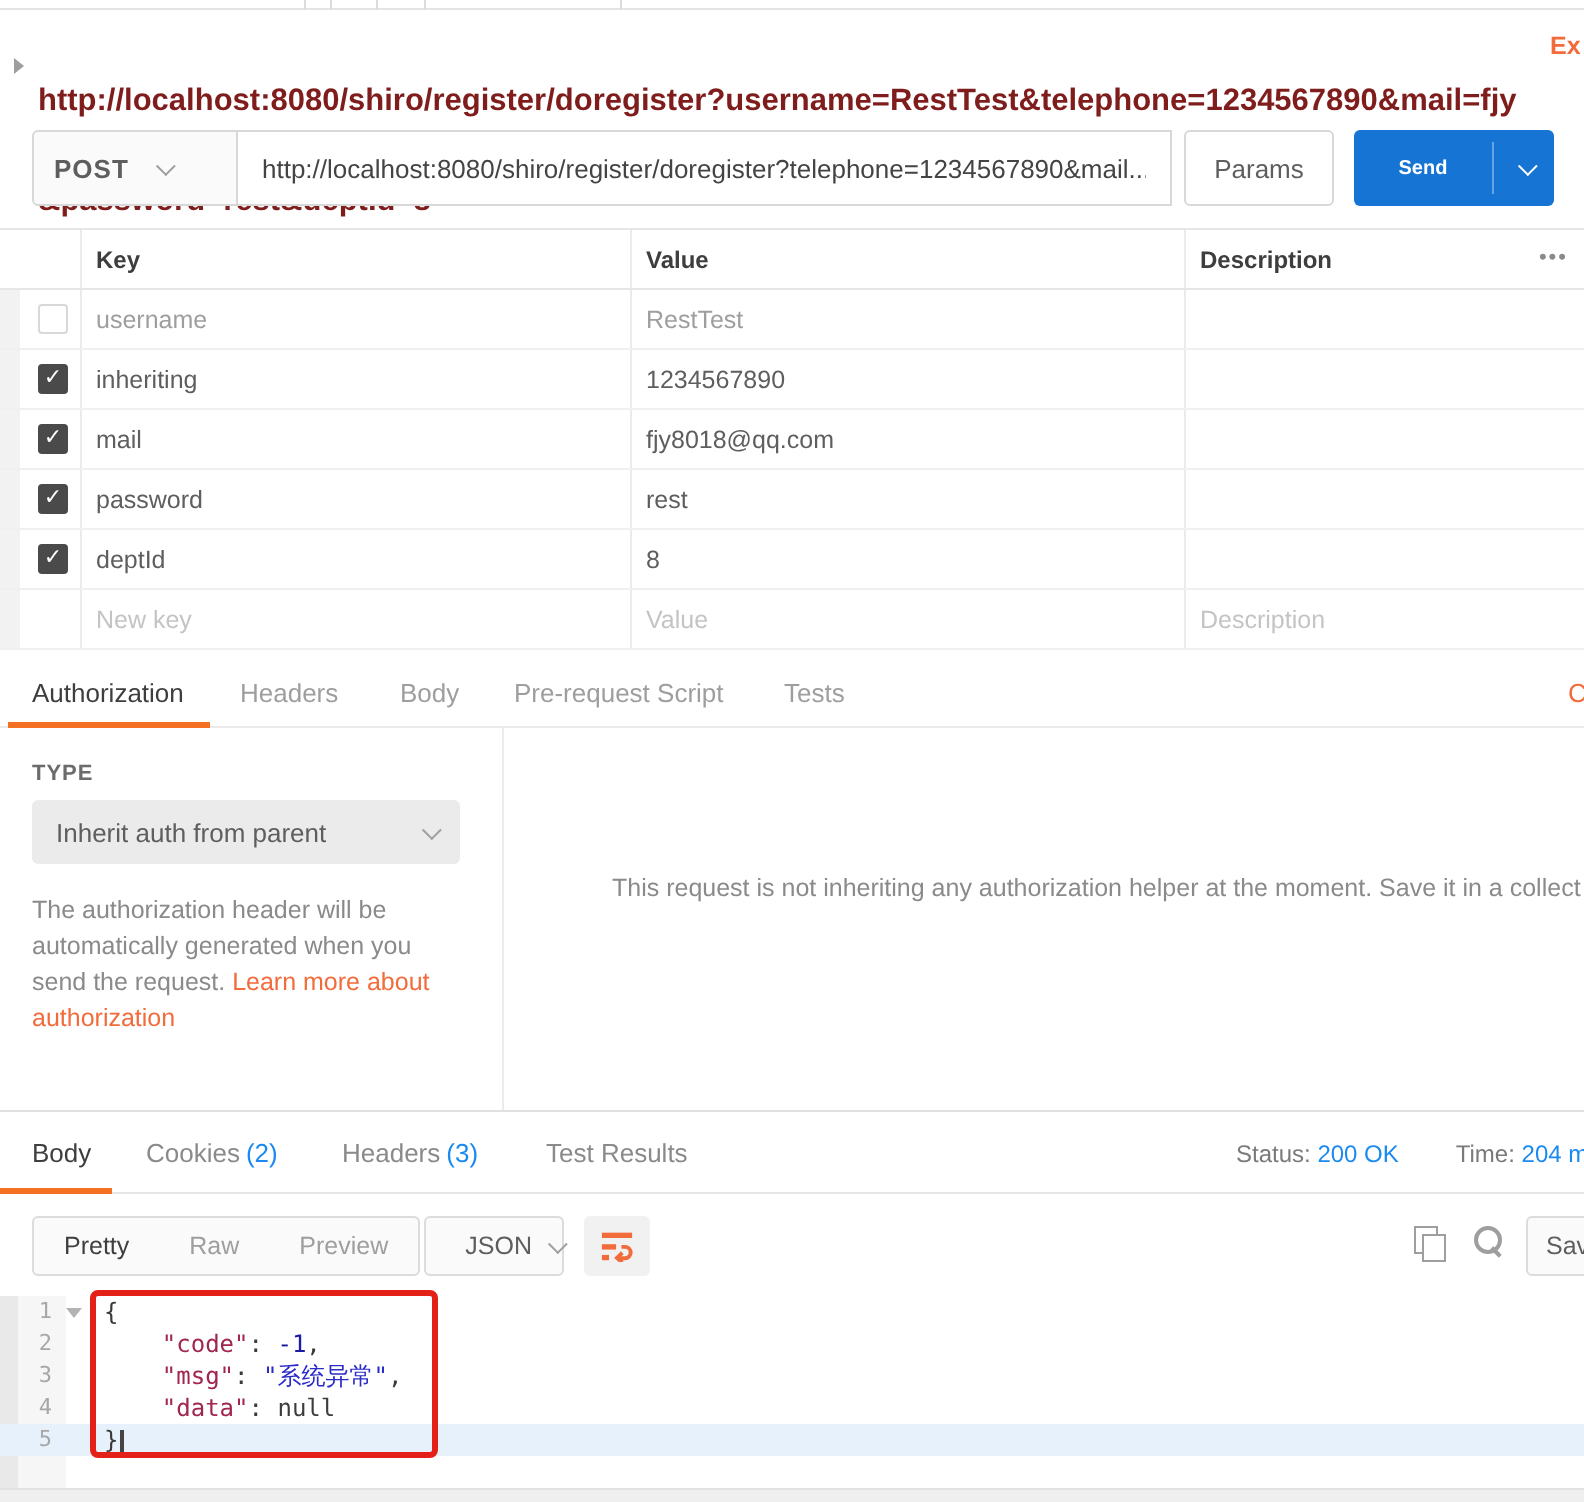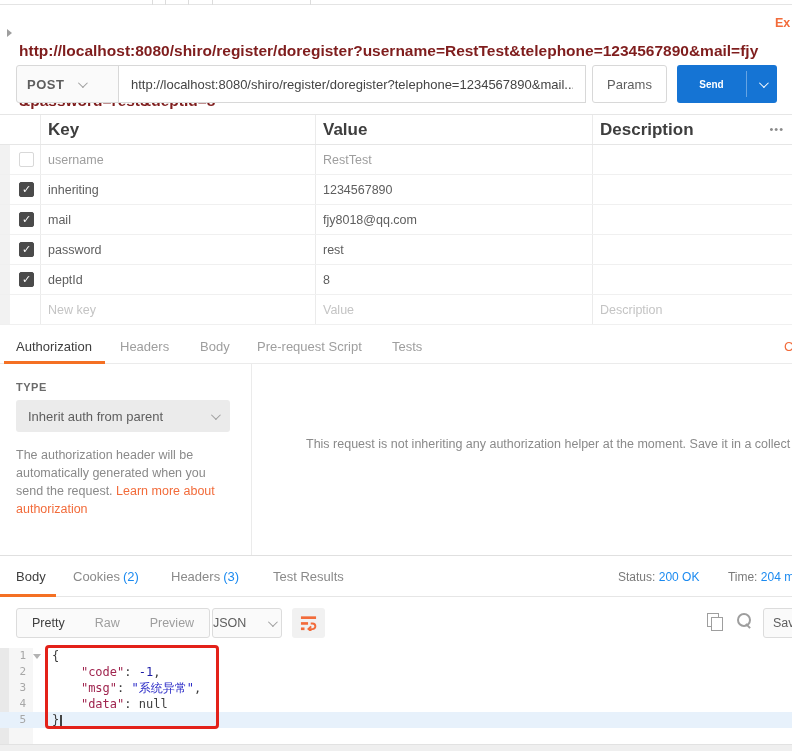--- a/index.html
+++ b/index.html
@@ -38,21 +38,21 @@
     color:#fff; font-size:10px; font-weight:bold; }
   .send-btn .divider { width:1px; background:rgba(255,255,255,.35); margin:6px 0; }
   .send-btn .send-caret { flex:1; display:flex; align-items:center; justify-content:center; }
   .send-btn .send-caret .chev { border-color:#fff; }
 
   
   .params-table { position:absolute; left:0; top:114px; width:792px; }
   .p-row { position:relative; display:grid; grid-template-columns:40px 275px 277px 1fr; height:30px; border-bottom:1px solid #f0f0f0; background:#fff; }
   .p-row.header { height:31px; border-top:1px solid #e6e6e6; border-bottom:1px solid #e6e6e6; }
   .p-cell { display:flex; align-items:center; padding-left:7px; font-size:12.5px; color:#5e5e5e; border-left:1px solid #ebebeb; overflow:hidden; white-space:nowrap; }
-  .p-row.header .p-cell { font-weight:bold; font-size:17px; color:#3e3e3e; }
+  .p-row.header .p-cell { font-weight:bold; font-size:12px; color:#3e3e3e; }
   .p-row.header .cell-check { border-left:none; }
   .cell-check { border-left:none; position:relative; }
   .drag-gutter { position:absolute; left:0; top:0; width:10px; height:100%; background:#f2f2f2; }
   .p-row.dim .p-cell { color:#9e9e9e; }
   .cb { position:absolute; left:19px; top:7px; width:15px; height:15px; border:1px solid #d8d8d8; border-radius:2px; background:#fff; cursor:pointer;
         display:flex; align-items:center; justify-content:center; }
   .cb .check { display:none; color:#fff; font-size:11px; line-height:1; }
   .cb.on { background:#4A4A4A; border-color:#4A4A4A; }
   .cb.on .check { display:block; }
   .more-dots { position:absolute; right:8px; top:8px; color:#8a8a8a; font-size:11px; letter-spacing:1px; cursor:pointer; }
@@ -87,21 +87,21 @@
   .status-group { position:absolute; left:618px; top:14px; font-size:12px; color:#7a7a7a; white-space:nowrap; }
   .status-group .blue { color:#1B8AF0; }
   .status-group .gap { display:inline-block; width:22px; }
 
   
   .seg-group { position:absolute; left:16px; top:608px; height:30px; display:flex; align-items:flex-end;
     background:#fafafa; border:1px solid #dcdcdc; border-radius:3px; }
   .seg-item { padding:0 15px; font-size:12.5px; color:#9e9e9e; cursor:pointer; line-height:28px; }
   .seg-item.active { color:#3e3e3e; }
   .json-select { position:absolute; left:212px; top:608px; width:70px; height:30px; background:#fafafa; border:1px solid #dcdcdc; border-radius:3px;
-    display:flex; align-items:center; justify-content:flex-start; gap:22px; font-size:12.5px; color:#5e5e5e; cursor:pointer; }
+    display:flex; align-items:center; justify-content:flex-end; gap:8px; font-size:12.5px; color:#5e5e5e; cursor:pointer; }
   .wrap-btn { position:absolute; left:292px; top:608px; width:33px; height:30px; background:#f1f1f1; border-radius:3px;
     display:flex; align-items:center; justify-content:center; cursor:pointer; }
   .copy-icon { position:absolute; left:707px; top:613px; width:14px; height:17px; cursor:pointer; }
   .copy-icon::before { content:""; position:absolute; left:0; top:0; width:10px; height:12px; border:1.5px solid #9e9e9e; }
   .copy-icon::after { content:""; position:absolute; left:4px; top:4px; width:10px; height:12px; border:1.5px solid #9e9e9e; background:#fff; }
   .search-icon { position:absolute; left:737px; top:613px; width:16px; height:16px; cursor:pointer; }
   .search-icon::before { content:""; position:absolute; left:0; top:0; width:10px; height:10px; border:2px solid #9e9e9e; border-radius:50%; }
   .search-icon::after { content:""; position:absolute; left:10px; top:10px; width:2px; height:6px; background:#9e9e9e; transform:rotate(-45deg); }
   .save-btn { position:absolute; left:763px; top:608px; width:46px; height:30px; background:#fafafa; border:1px solid #dcdcdc; border-radius:3px;
     font-size:12.5px; color:#5e5e5e; display:flex; align-items:center; padding-left:9px; cursor:pointer; }

